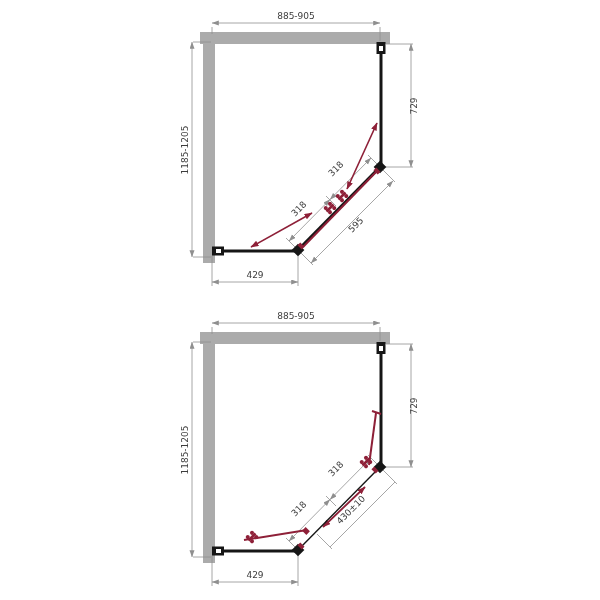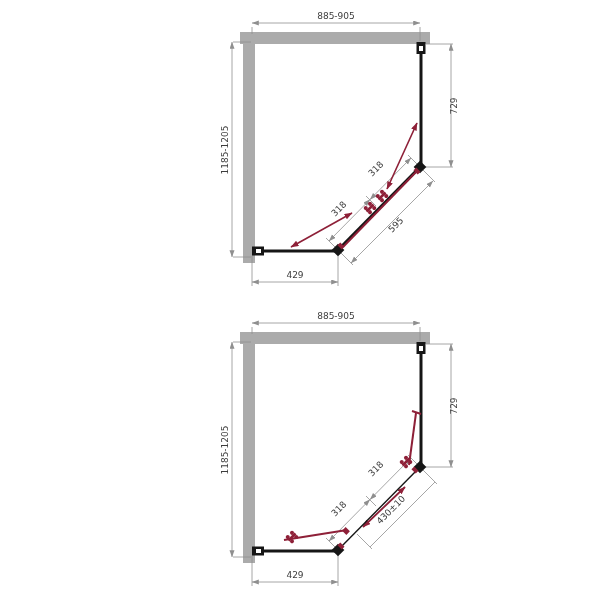--- a/index.html
+++ b/index.html
@@ -4,21 +4,21 @@
 <style>
   :root{
     --wall:#ababab;
     --frame:#161616;
     --dim-line:#8f8f8f;
     --dim-text:#3c3c3c;
     --accent:#8e2038;
   }
   html,body{margin:0;padding:0;background:#fff;}
   #canvas{position:relative;width:497px;height:600px;background:#fff;overflow:hidden;
-          font-family:"DejaVu Sans", sans-serif;margin-left:40px;}
+          font-family:"DejaVu Sans", sans-serif;}
   .diagram{position:absolute;left:0;width:600px;height:300px;}
   #diagram-top{top:0;}
   #diagram-bottom{top:300px;}
   .wall{fill:var(--wall);stroke:none;}
   .glass{stroke:var(--frame);fill:none;}
   .profile{fill:var(--frame);stroke:none;}
   .profile-inner{fill:#ffffff;stroke:none;}
   .dim{stroke:var(--dim-line);stroke-width:0.8;fill:none;}
   .dimtxt{fill:var(--dim-text);font-size:9px;text-anchor:middle;}
   .dim-arrow{fill:var(--dim-line);}

